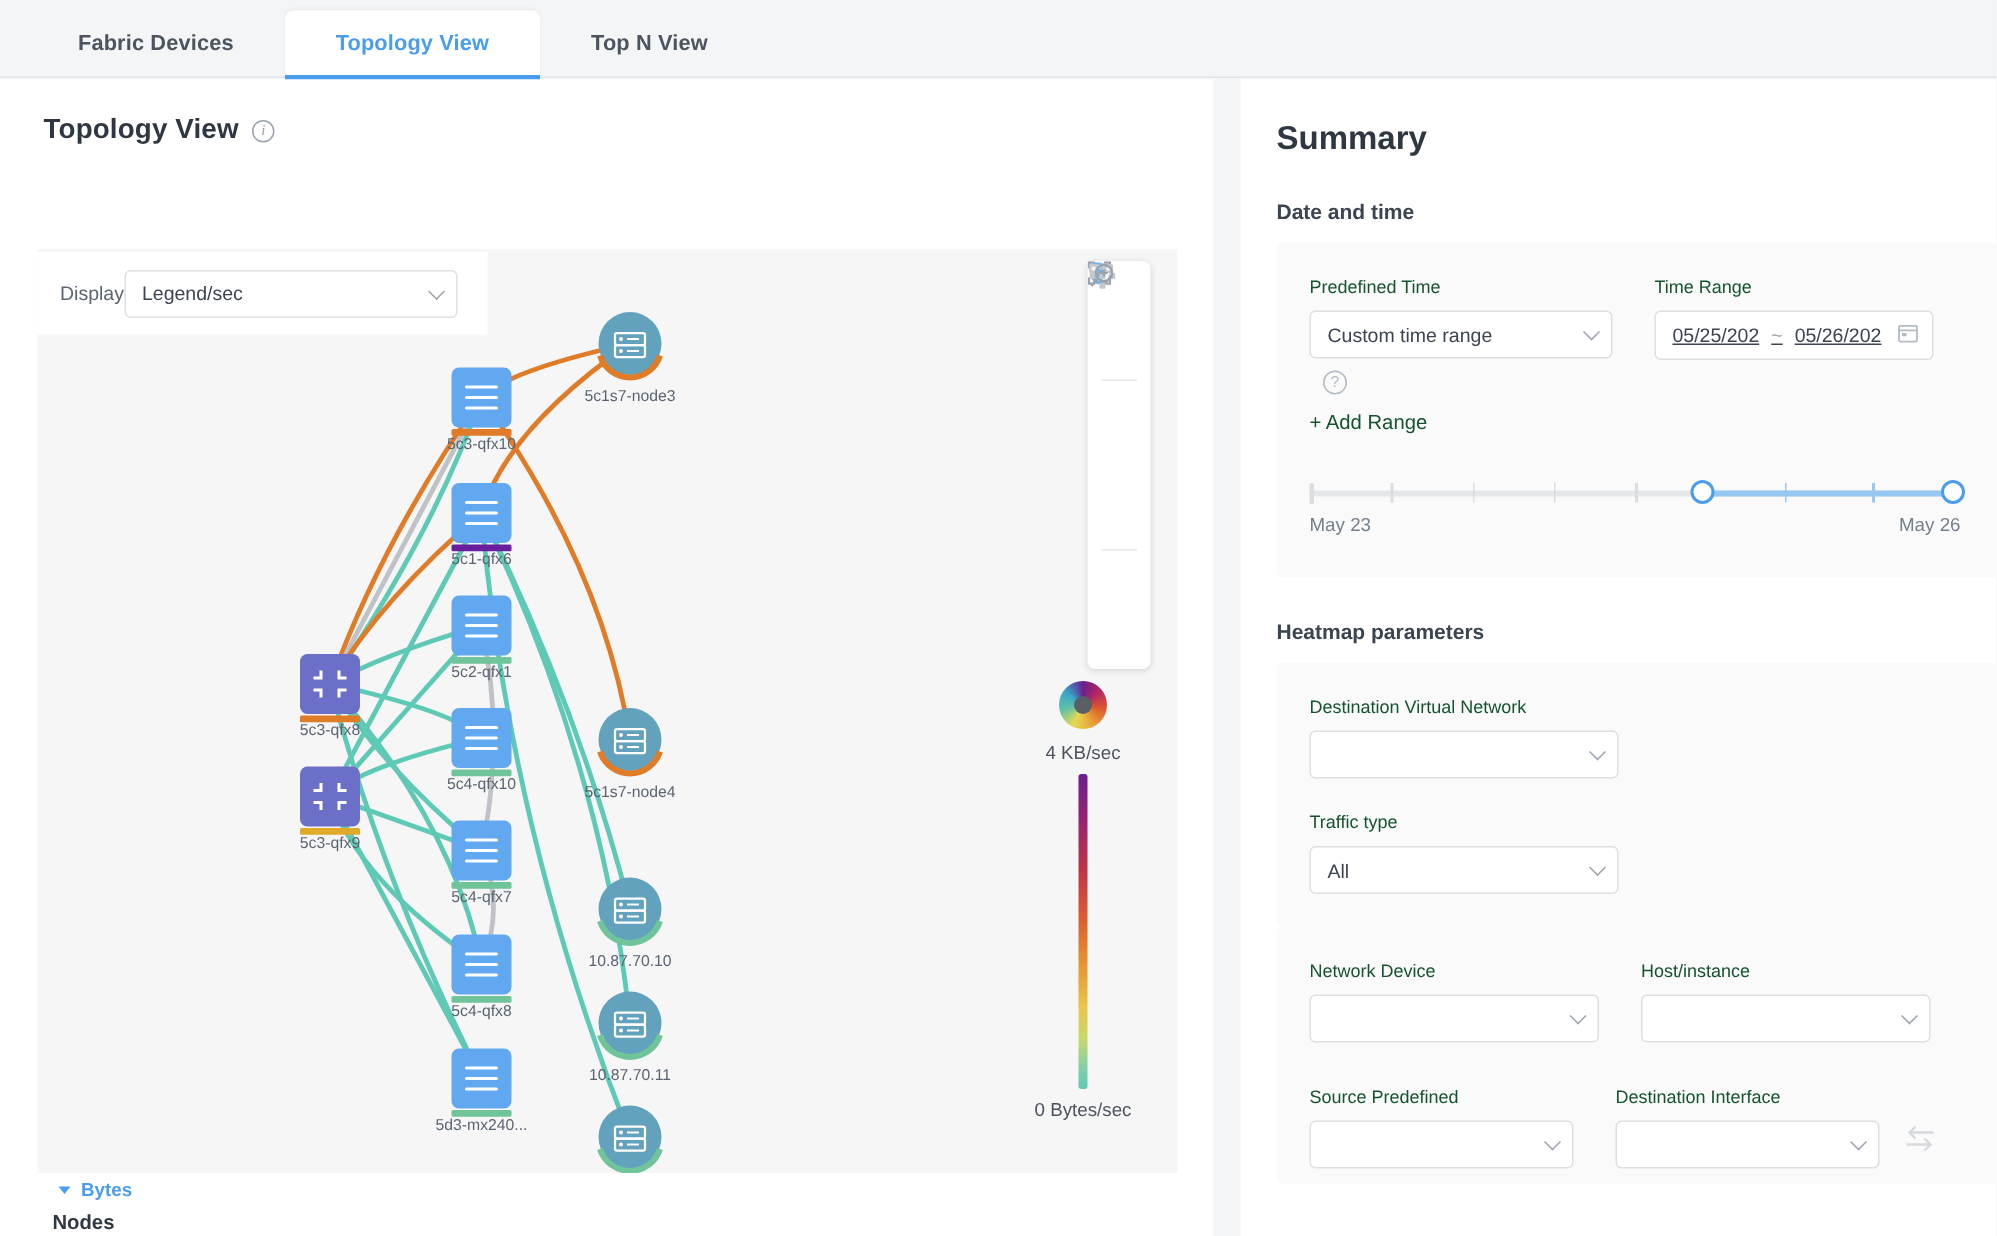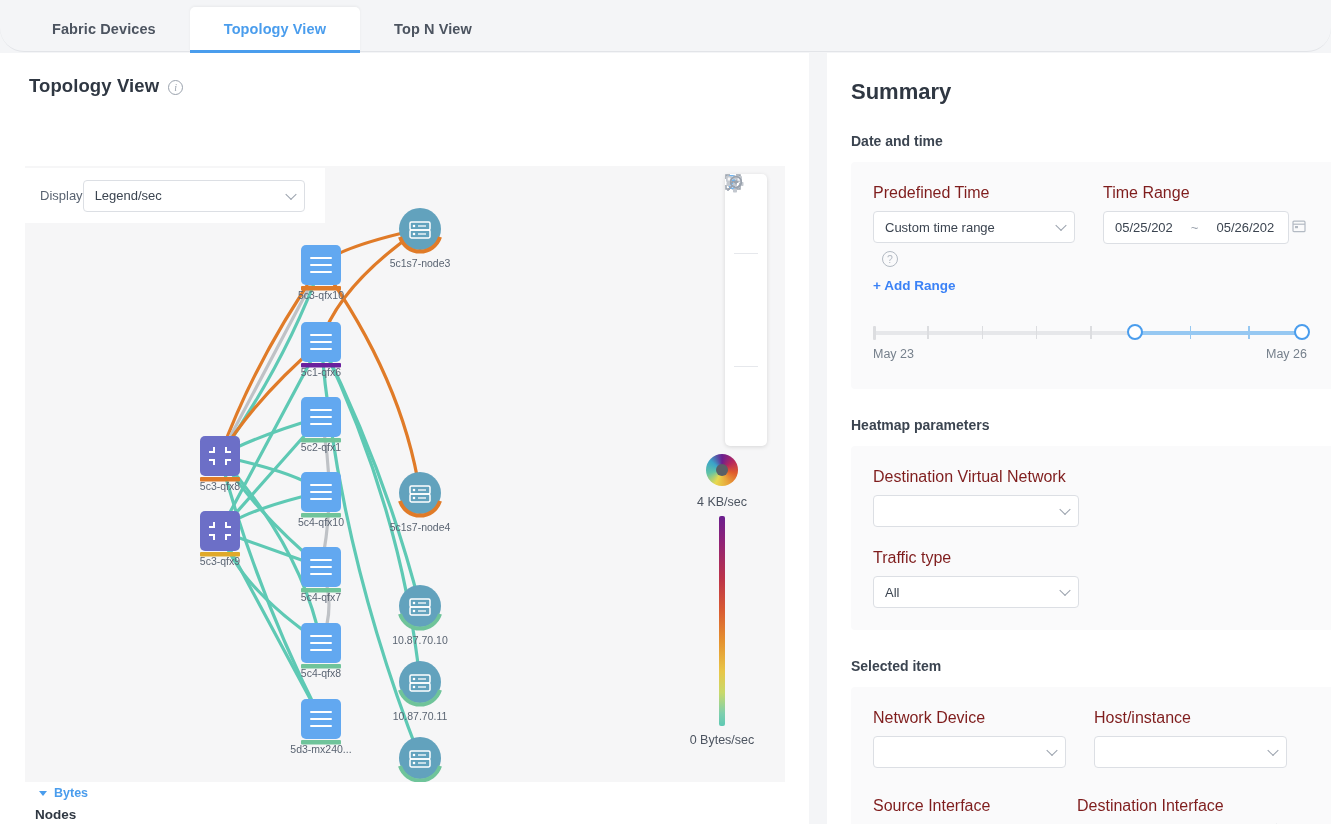--- a/index.html
+++ b/index.html
@@ -9,21 +9,20 @@
     font-family: "Liberation Sans", sans-serif;
     overflow: hidden;
   }
   body { position: relative; }
 
   
   .tabbar {
     position: absolute; left: 0; top: 0; width: 1331px; height: 52px;
     background: #f4f5f7;
     border-bottom: 1px solid #e2e4e8;
-    border-radius: 24px;
   }
   .tabbar-inner { display: flex; height: 52px; padding-left: 18px; align-items: flex-end; }
   .tab {
     height: 45px; line-height: 45px;
     padding: 0 34px;
     font-size: 14.5px; color: #4c5460; font-weight: 600;
     cursor: pointer; position: relative;
     letter-spacing: .1px;
   }
   .tab.active {
@@ -145,36 +144,36 @@
   .rp-title { font-size: 22px; font-weight: 700; color: #2f3742; padding-left: 24px; }
   .section-label {
     font-size: 14px; font-weight: 700; color: #3b4450;
     padding-left: 24px; margin-top: 28px; margin-bottom: 13px;
   }
   .card {
     margin-left: 24px; margin-right: 0;
     background: #fafafb; border-radius: 4px 0 0 4px;
     padding: 22px 24px 22px 22px;
   }
-  .field-label { font-size: 16px; color: #7f1d1d; margin-bottom: 9px; }
+  .field-label { font-size: 12px; color: #14532d; margin-bottom: 9px; }
   .row2 { display: flex; gap: 28px; }
-  .add-range { font-size: 13.5px; font-weight: 700; color: #3b82f6; margin-top: 11px; cursor: pointer; }
+  .add-range { font-size: 13.5px; font-weight: 400; color: #14532d; margin-top: 11px; cursor: pointer; }
 
   .help-icon {
     width: 16px; height: 16px; border-radius: 50%;
     border: 1.2px solid #b3bac3; color: #b3bac3;
     font-size: 10.5px; line-height: 14px; text-align: center;
     margin-left: 9px; margin-top: 8px; flex: none;
   }
 
   .daterange {
-    display: flex; align-items: center; gap: 18px;
+    display: flex; align-items: center; gap: 8px;
     border: 1px solid #dcdfe4; border-radius: 4px;
     height: 33px; padding: 0 9px 0 11px; background: #fff;
-    font-size: 13px; color: #3b4450; width: 186px;
+    font-size: 13px; color: #3b4450; width: 186px; text-decoration: underline;
   }
   .daterange .tilde { color: #9aa2ad; }
   .cal-icon { margin-left: auto; }
 
   
   .slider-wrap { margin-top: 32px; position: relative; height: 42px; }
   .slider-track { position: absolute; left: 0; right: 3px; top: 6px; height: 4px; background: #e6e7ea; border-radius: 2px; }
   .slider-fill { position: absolute; left: 60.5%; right: 3px; top: 6px; height: 4px; background: #96c8f2; border-radius: 2px; }
   .slider-end { position: absolute; top: 1px; width: 3px; height: 14px; background: #dcdde0; border-radius: 1px; }
   .slider-tick { position: absolute; top: 1px; width: 1.5px; height: 13px; background: #dcdde0; }
@@ -532,41 +531,40 @@
       </div>
       <div style="margin-top:22px;">
         <div class="field-label">Traffic type</div>
         <div class="select" style="width:206px;">
           <span>All</span>
           <span class="caret"></span>
         </div>
       </div>
     </div>
 
-    <div class="section-label">Selected item</div>
     <div class="card" style="padding-bottom:10px;">
       <div class="row2">
         <div style="flex:none;">
           <div class="field-label">Network Device</div>
           <div class="select" style="width:193px;">
             <span></span>
             <span class="caret"></span>
           </div>
         </div>
         <div style="flex:none;">
           <div class="field-label">Host/instance</div>
           <div class="select" style="width:193px;">
             <span></span>
             <span class="caret"></span>
           </div>
         </div>
       </div>
       <div class="row2" style="margin-top:29px;align-items:flex-start;">
         <div style="flex:none;">
-          <div class="field-label">Source Interface</div>
+          <div class="field-label">Source Predefined</div>
           <div class="select" style="width:176px;">
             <span></span>
             <span class="caret"></span>
           </div>
         </div>
         <div style="flex:none;display:flex;">
           <div>
             <div class="field-label">Destination Interface</div>
             <div class="select" style="width:176px;">
               <span></span>

